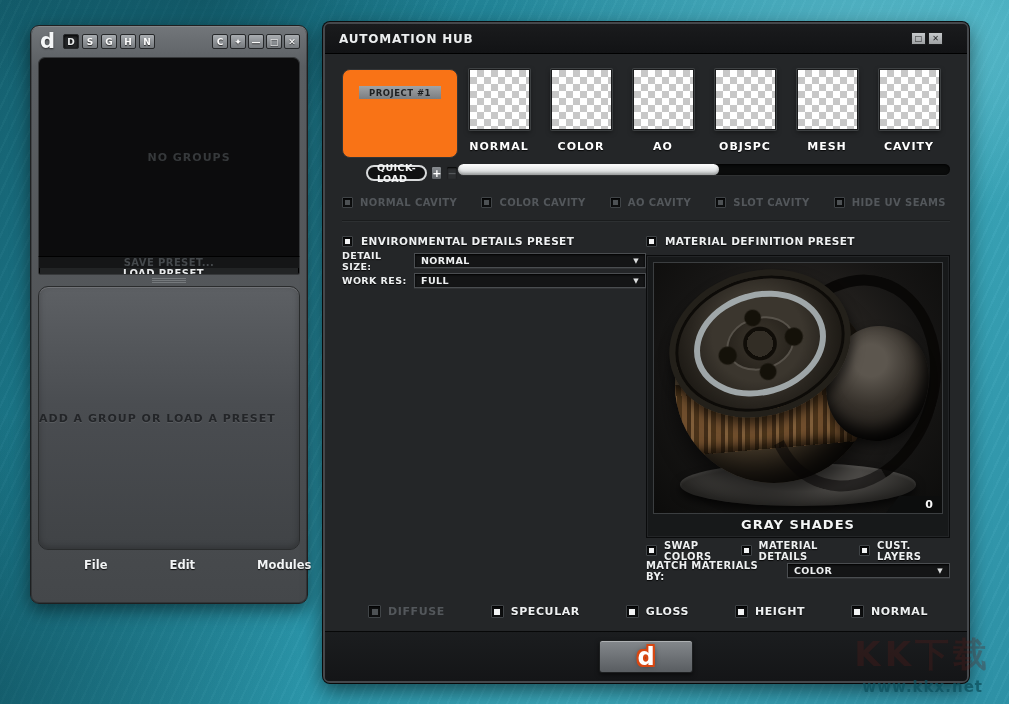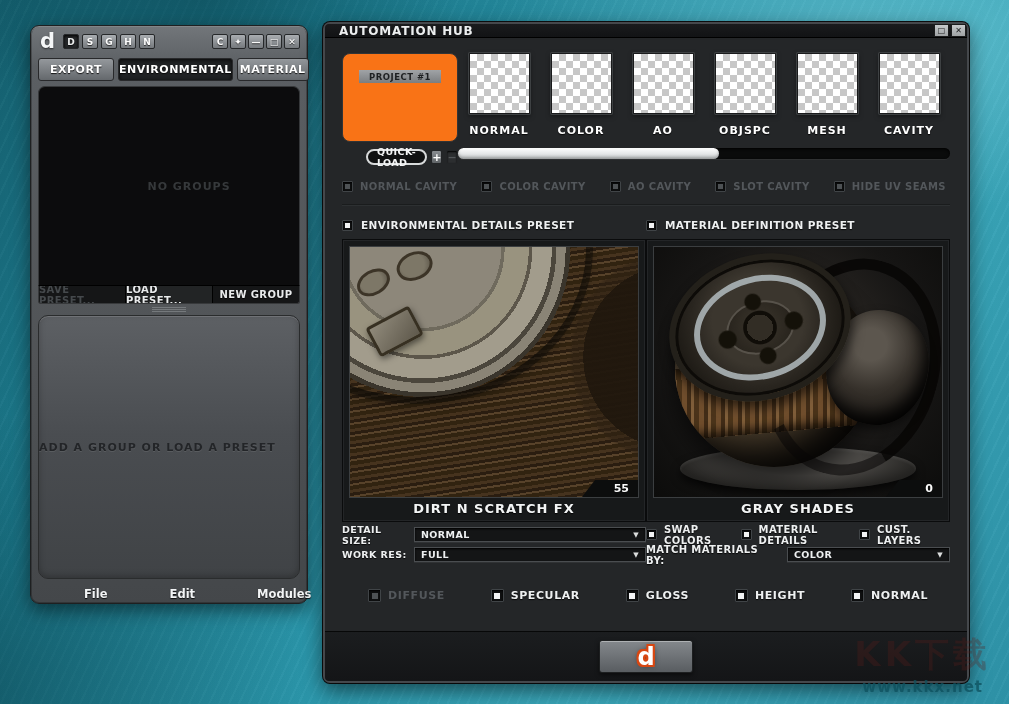--- a/index.html
+++ b/index.html
@@ -49,21 +49,21 @@
   .tab-material{ flex:0 0 72px; }
 
   .groups-panel{
     margin-top:5px; height:199px; background:#0c0c0d;
     border-radius:7px 7px 0 0; border:1px solid #37393b; border-bottom:none;
     display:flex; align-items:center; justify-content:center;
   }
   .groups-placeholder{ color:#36393b; font-size:11px; font-weight:bold; letter-spacing:1px;margin-left:40px; }
   .preset-btn-row{
     display:flex; height:19px; background:#151617;
-    border:1px solid #37393b; border-top:1px solid #000; border-radius:0 0 3px 3px; overflow:hidden;
+    border:1px solid #37393b; border-top:1px solid #000; border-radius:0 0 3px 3px; overflow:hidden;flex-direction:column;
   }
   .preset-btn{
     flex:1; display:flex; align-items:center; justify-content:center;
     font-size:10px; font-weight:bold; letter-spacing:0.4px; color:#e8eaeb;
   }
   .preset-btn.dim{ color:#45494c; text-shadow:none; }
   .preset-btn.mid{ background:#222425; border-left:1px solid #000; border-right:1px solid #000; }
 
   .grip{ width:34px; height:6px; margin:3px auto 2px auto;
     background:repeating-linear-gradient(180deg,#75797c 0 1px, transparent 1px 2px); }
@@ -87,24 +87,24 @@
     border:1px solid #222426; border-radius:2px;
   }
 
   
   .hub-window{
     position:absolute; left:323px; top:22px; width:646px; height:661px;
     background:#242628; border:2px solid #45484c; border-radius:7px;
     box-shadow:0 7px 20px rgba(0,0,0,0.55), 0 0 0 1px #0e0f10;
   }
   .hub-titlebar{
-    height:14px; display:flex; align-items:center;
+    height:30px; display:flex; align-items:center;
     background:linear-gradient(180deg,#1a1b1d,#121315);
     border-bottom:1px solid #000; border-radius:4px 4px 0 0;
-    padding:0 1px 0 14px;
+    padding:0 24px 0 14px;
   }
   .hub-title{ color:#eceeef; font-size:12px; font-weight:bold; letter-spacing:0.8px; }
   .hub-ctrl-group{ margin-left:auto; display:flex; gap:2px; }
   .hub-btn{
     width:15px; height:13px; display:flex; align-items:center; justify-content:center;
     background:linear-gradient(180deg,#c6c9cb,#9fa2a4);
     border:1px solid #1b1c1d; color:#232425; font-size:8px; font-weight:bold;
   }
   .hub-content{ position:relative; padding:15px 17px 0 17px; height:627px; }
 
@@ -298,25 +298,20 @@
     <div class="mini-btn">N</div>
     <div class="ddo-ctrl-group">
       <div class="mini-btn">C</div>
       <div class="mini-btn">✦</div>
       <div class="mini-btn">—</div>
       <div class="mini-btn">□</div>
       <div class="mini-btn">✕</div>
     </div>
   </div>
 
-  <div class="ddo-tabs">
-    <div class="tab tab-export txt-emboss">EXPORT</div>
-    <div class="tab tab-env active txt-emboss">ENVIRONMENTAL</div>
-    <div class="tab tab-material txt-emboss">MATERIAL</div>
-  </div>
 
   <div class="groups-panel">
     <span class="groups-placeholder">NO GROUPS</span>
   </div>
   <div class="preset-btn-row">
     <div class="preset-btn dim">SAVE PRESET...</div>
     <div class="preset-btn mid txt-emboss">LOAD PRESET...</div>
     <div class="preset-btn txt-emboss">NEW GROUP</div>
   </div>
 
@@ -441,32 +436,20 @@
 
     <div class="presets-row">
 
       <div class="preset-section">
         <div class="preset-header">
           <span class="cb">
               <i></i>
             </span>
           <span class="cb-label txt-emboss">ENVIRONMENTAL DETAILS PRESET</span>
         </div>
-        <div class="preset-body">
-          <div class="preset-image">
-            <div class="env-art">
-              <div class="env-disc"></div>
-              <div class="env-oval o1"></div>
-              <div class="env-oval o2"></div>
-              <div class="env-plate"></div>
-            </div>
-            <div class="preset-counter">55</div>
-          </div>
-          <div class="preset-name txt-emboss">DIRT N SCRATCH FX</div>
-        </div>
         <div class="ctl-row">
           <span class="ctl-label txt-emboss">DETAIL SIZE:</span>
           <div class="dropdown">
             <span>NORMAL</span>
             <span class="arrow">▼</span>
           </div>
         </div>
         <div class="ctl-row">
           <span class="ctl-label txt-emboss">WORK RES:</span>
           <div class="dropdown">

